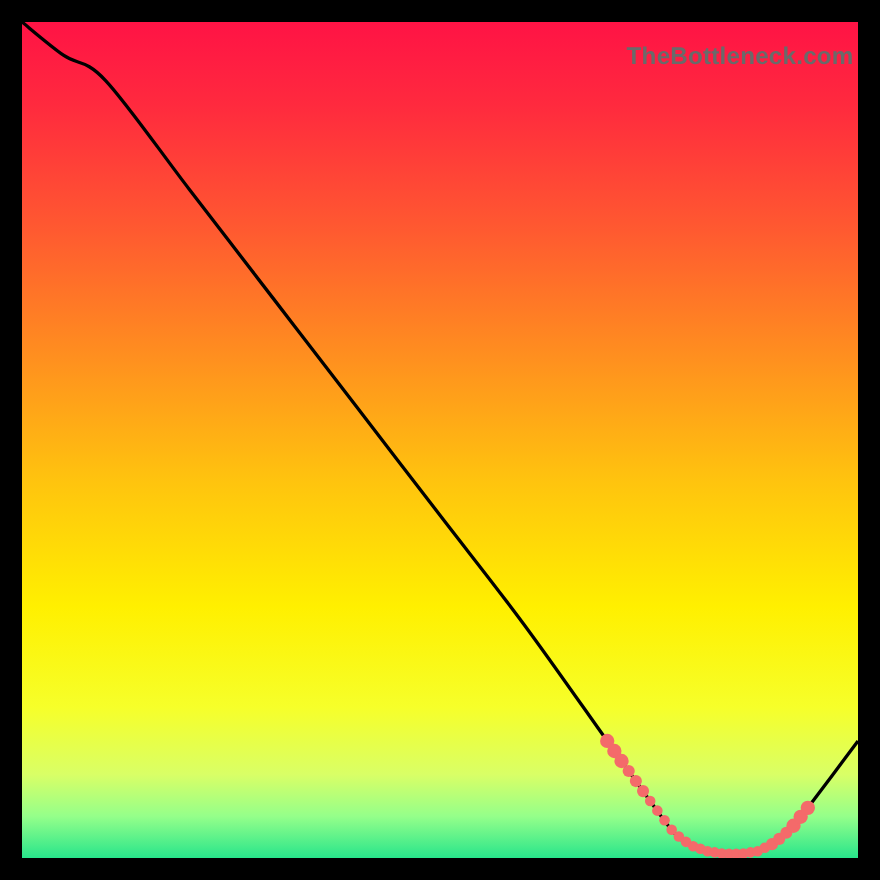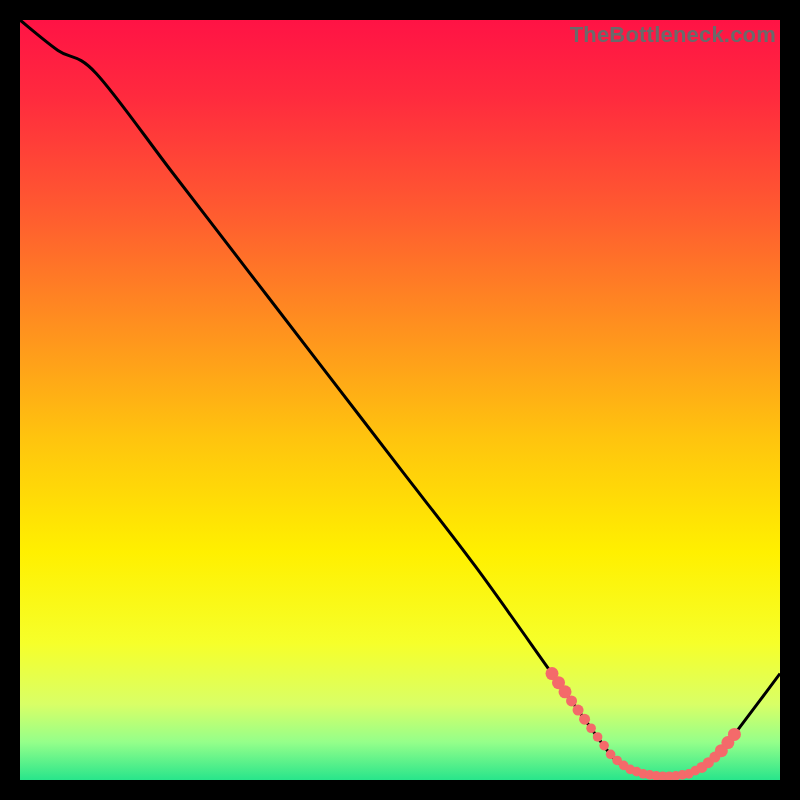--- a/index.html
+++ b/index.html
@@ -15,21 +15,21 @@
     position: absolute;
     left: 20px;
     top: 20px;
     width: 760px;
     height: 760px;
     background: #000;
   }
   .attribution {
     position: absolute;
     right: 4px;
-    top: 2px;
+    top: 18px;
     font-size: 22px;
     font-weight: 600;
     color: #6a6a6a;
     letter-spacing: 0.2px;
     font-family: Arial, Helvetica, sans-serif;
     margin-left: 31px;
   }
   svg {
     display: block;
   }

